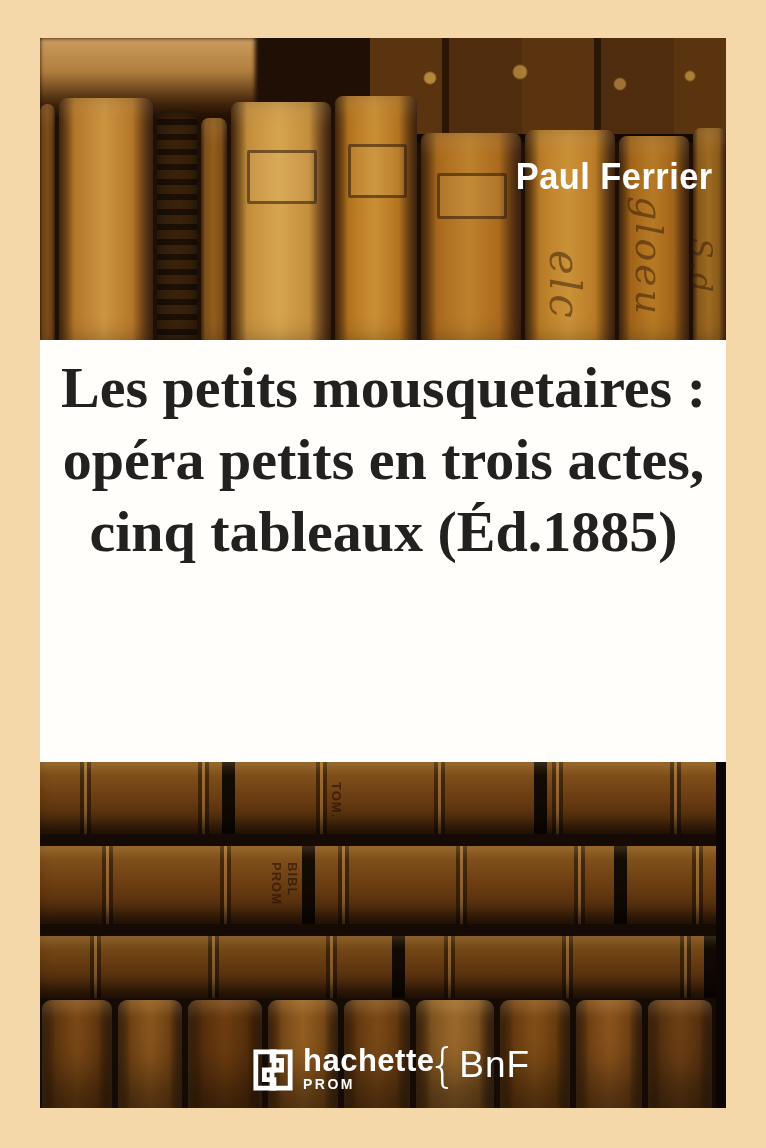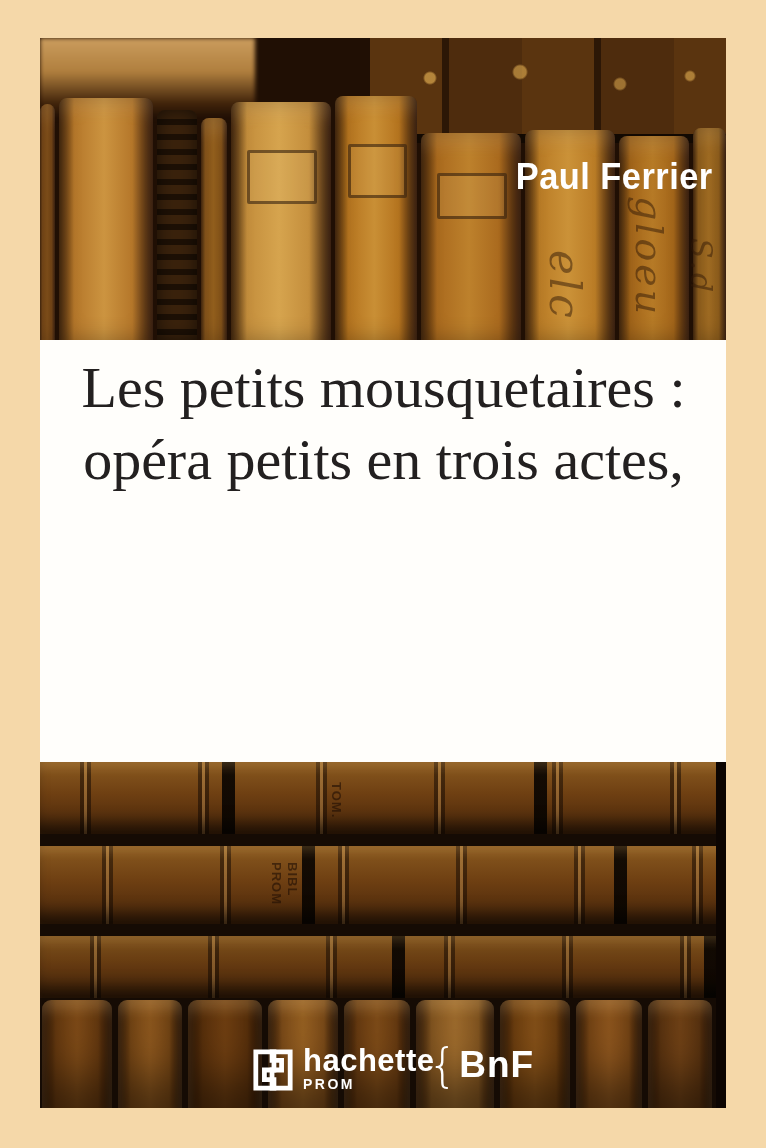--- a/index.html
+++ b/index.html
@@ -50,21 +50,21 @@
   .ghost{position:absolute;color:rgba(48,24,6,.5);font-family:"DejaVu Serif", serif;
     font-style:italic;font-size:42px;letter-spacing:3px;white-space:nowrap;
     transform:rotate(90deg);transform-origin:left top;}
 
   .author{position:absolute;right:13px;top:118px;color:#fff;font-weight:bold;
     font-size:37px;letter-spacing:.5px;transform:scaleX(.93);transform-origin:100% 50%;}
 
   
   .panel{position:absolute;left:40px;top:340px;width:686px;height:422px;background:#fffefb;overflow:hidden;}
   .title{padding-top:12px;padding-left:1px;text-align:center;
-    font-family:"Liberation Serif", serif;font-size:58px;line-height:72px;color:#232020;white-space:nowrap;}
+    font-family:"Liberation Serif", serif;font-size:58px;line-height:72px;color:#232020;white-space:nowrap;font-weight:bold;}
 
   
   .hrow{position:absolute;left:-8px;width:702px;border-radius:9px;
     background:
       repeating-linear-gradient(90deg, transparent 0 48px, rgba(20,9,2,.55) 48px 52px, rgba(235,190,120,.28) 52px 55px, rgba(20,9,2,.55) 55px 59px, transparent 59px 118px),
       repeating-linear-gradient(90deg, transparent 0 150px, rgba(8,4,1,.9) 150px 163px, transparent 163px 312px),
       linear-gradient(180deg,#8a5a20 0%,#6e3f12 45%,#46250a 100%);
     box-shadow:inset 0 6px 10px rgba(255,200,120,.18), inset 0 -10px 16px rgba(0,0,0,.6);}
   .r1{top:0;height:72px;background-position:0 0, 40px 0, 0 0;}
   .r2{top:84px;height:78px;background-position:22px 0, 120px 0, 0 0;}
@@ -87,21 +87,21 @@
   .b9{left:608px;width:64px;--c:#613711;--cl:#714216;}
   .edge-dark{position:absolute;right:0;top:0;bottom:0;width:10px;background:#0c0502;}
 
   
   .logo-h{position:absolute;left:212px;top:284px;display:flex;align-items:flex-end;gap:9px;color:#fff;z-index:5;}
   .logo-h svg{width:42px;height:42px;display:block;}
   .h-name{font-size:31px;font-weight:600;line-height:30px;letter-spacing:.5px;}
   .h-sub{font-size:14px;font-weight:600;letter-spacing:2.5px;line-height:14px;margin-top:1px;}
   .logo-bnf{position:absolute;left:388px;top:281px;color:#fff;display:flex;align-items:center;z-index:5;}
   .bnf-brace{font-family:"DejaVu Sans", sans-serif;font-size:46px;font-weight:300;line-height:44px;margin-right:2px;}
-  .bnf-name{font-size:37px;font-weight:bold;letter-spacing:1px;}
+  .bnf-name{font-size:37px;font-weight:normal;letter-spacing:1px;}
 </style>
 </head>
 <body>
 
 <div class="cover">
 
   <div class="photo photo-top">
     <div class="shelf-blur"></div>
     <div class="upper-row"></div>
 
@@ -128,20 +128,21 @@
       <span class="ghost" style="left:26px;top:110px;font-size:30px;">S.d</span>
     </div>
 
     <div class="author">Paul Ferrier</div>
   </div>
 
   <div class="panel">
     <div class="title">
       <div>Les petits mousquetaires :</div>
       <div>opéra petits en trois actes,</div>
+      <div>cinq tableaux (Éd.1885)</div>
     </div>
   </div>
 
   <div class="photo photo-bottom">
     <div class="hrow r1">
       <span class="frag" style="left:312px;top:20px;">TOM.</span>
     </div>
     <div class="hrow r2">
       <span class="frag" style="left:252px;top:16px;">PROM</span>
       <span class="frag" style="left:268px;top:16px;">BIBL</span>

